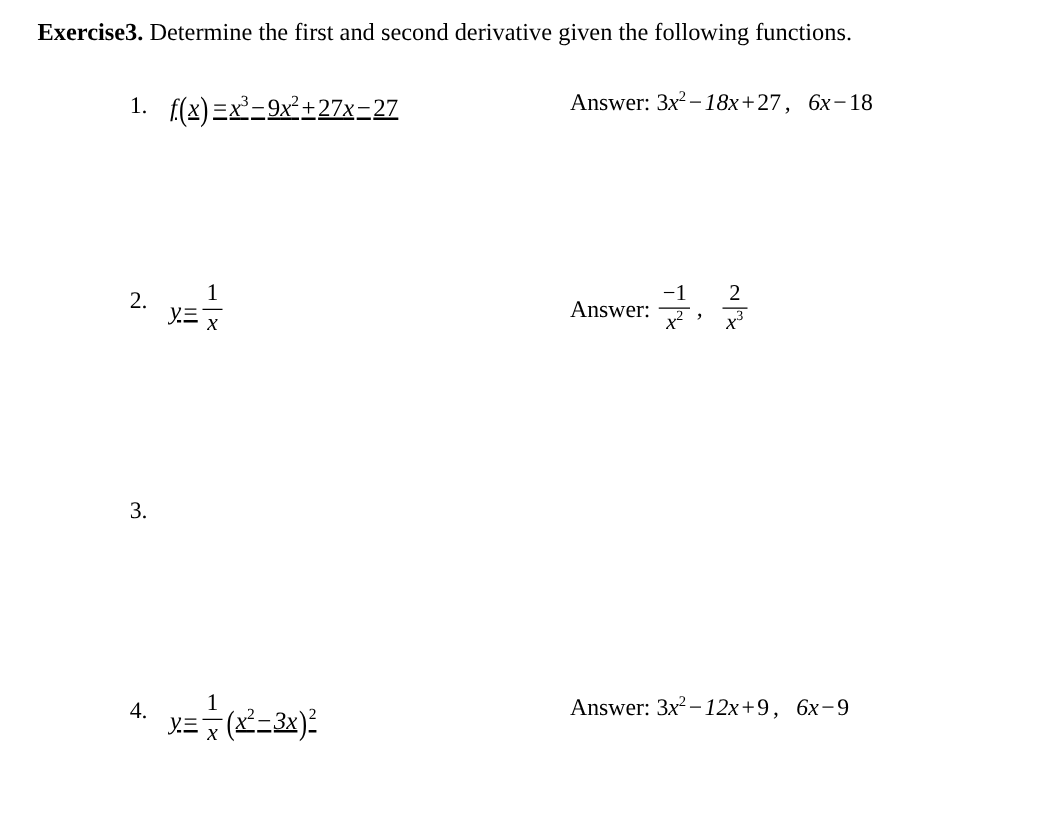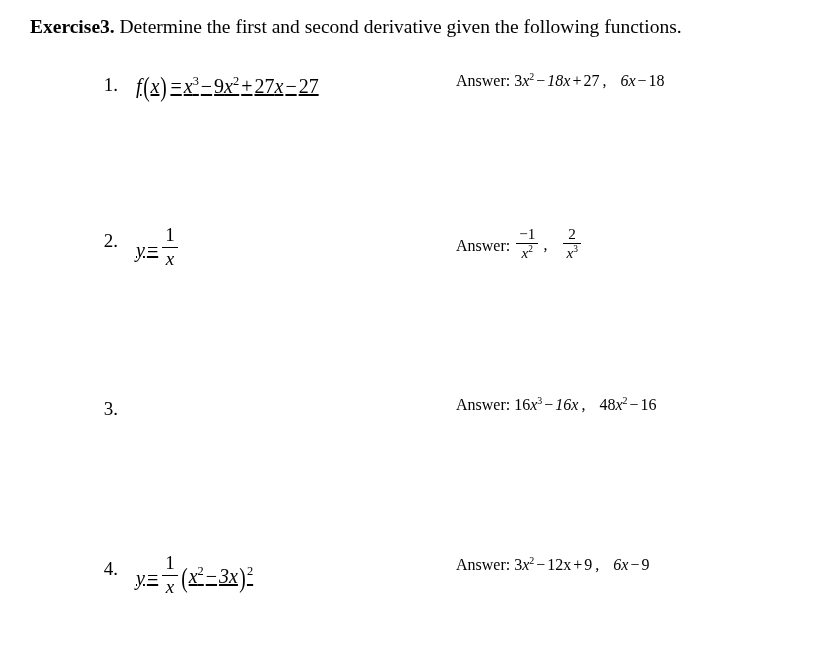--- a/index.html
+++ b/index.html
@@ -59,21 +59,21 @@
     top: 0;
     font-size: 20px;
     white-space: nowrap;
     text-decoration: underline;
   }
 
   .answer {
     position: absolute;
     left: 456px;
     top: 0;
-    font-size: 16px;
+    font-size: 19px;
     white-space: nowrap;
   }
   .answer .alabel {
     font-family: "Liberation Serif", "DejaVu Serif", serif;
     font-style: normal;
   }
 
   
   .math {
     font-family: "Liberation Serif", "DejaVu Serif", serif;
@@ -157,28 +157,25 @@
 
   <div class="answer math">
     <span class="alabel lead-eq">Answer:</span><span>&nbsp;</span><span class="frac"><span class="numer">−1</span><span class="denom"><span class="var">x</span><sup class="exn">2</sup></span></span><span class="comma">,</span><span class="frac"><span class="numer">2</span><span class="denom"><span class="var">x</span><sup class="exn">3</sup></span></span>
   </div>
 </div>
 
 <div class="row row-3">
   <div class="num">3.</div>
 
 
-  <div class="answer math">
-    <span class="alabel">Answer:</span><span>&nbsp;</span><span><span>16</span><span class="var">x</span><sup class="exn">3</sup><span class="op">−</span><span style="font-style:italic">16x</span></span><span class="comma">,</span><span><span>48</span><span class="var">x</span><sup class="exn">2</sup><span class="op">−</span><span>16</span></span>
-  </div>
 </div>
 
 <div class="row row-4">
   <div class="num">4.</div>
 
   <div class="expr math">
     <span class="var lead-eq">y</span><span class="op lead-eq">=</span><span class="frac"><span class="numer">1</span><span class="denom var">x</span></span><span class="lead-eq"><span class="bigparen">(</span><span class="var">x</span><sup class="exn">2</sup><span class="op">−</span><span style="font-style:italic">3x</span><span class="bigparen">)</span><sup class="exn">2</sup></span>
   </div>
 
   <div class="answer math">
-    <span class="alabel">Answer:</span><span>&nbsp;</span><span><span>3</span><span class="var">x</span><sup class="exn">2</sup><span class="op">−</span><span style="">12x</span><span class="op">+</span><span>9</span></span><span class="comma">,</span><span><span style="font-style:italic">6x</span><span class="op">−</span><span>9</span></span>
+    <span class="alabel">Answer:</span><span>&nbsp;</span><span><span>3</span><span class="var">x</span><sup class="exn">2</sup><span class="op">−</span><span style="font-style:italic">12x</span><span class="op">+</span><span>9</span></span><span class="comma">,</span><span><span style="font-style:italic">6x</span><span class="op">−</span><span>9</span></span>
   </div>
 </div>
 
 </body></html>

